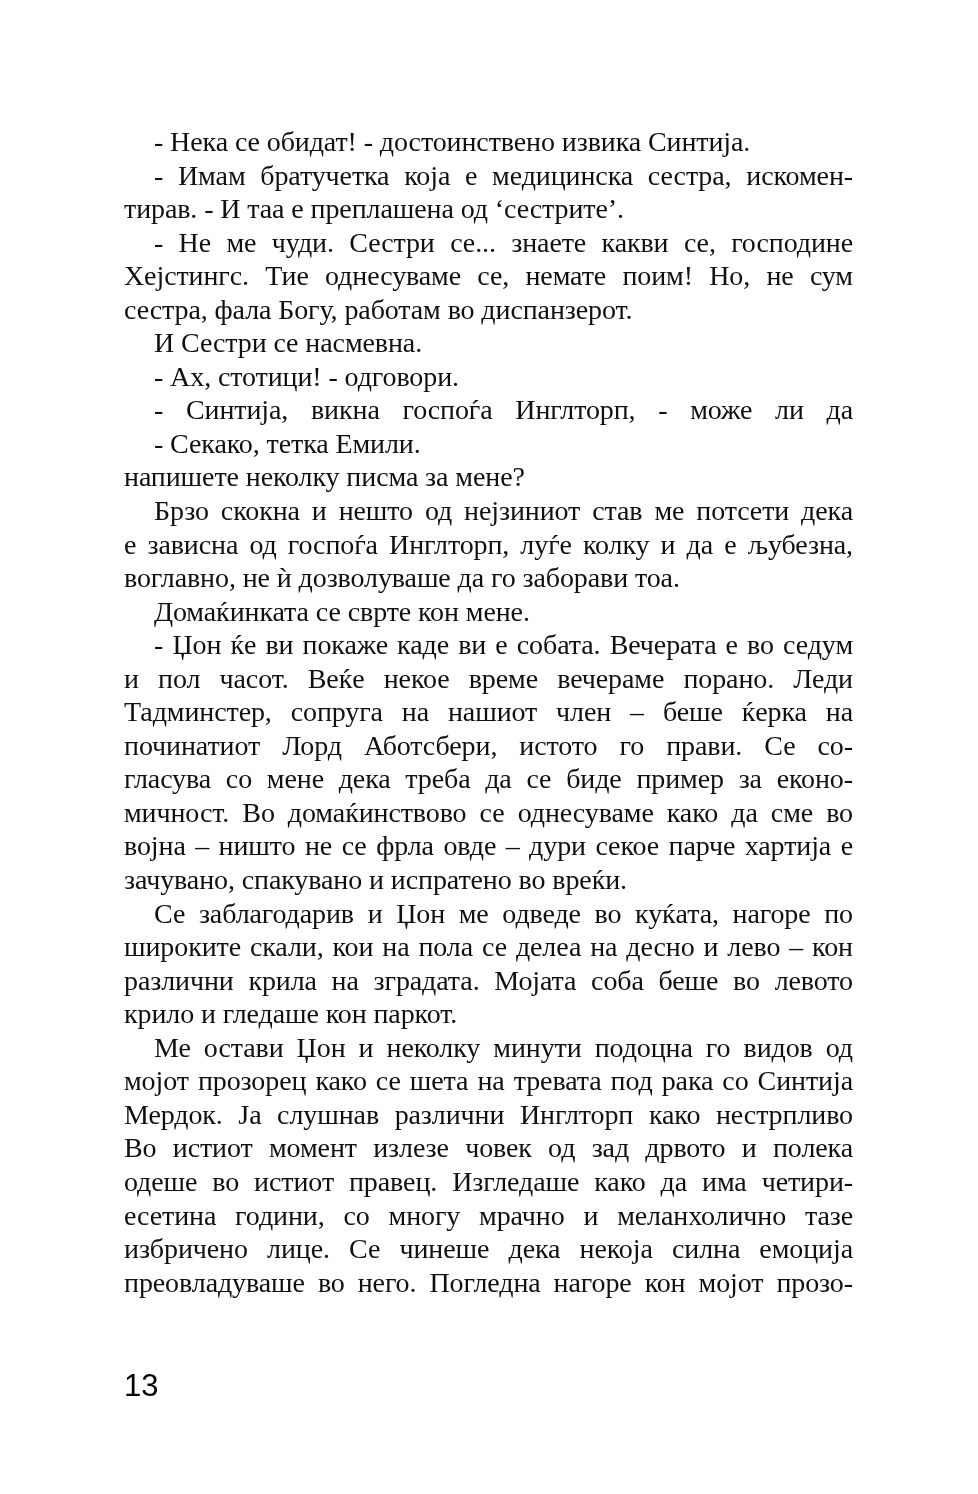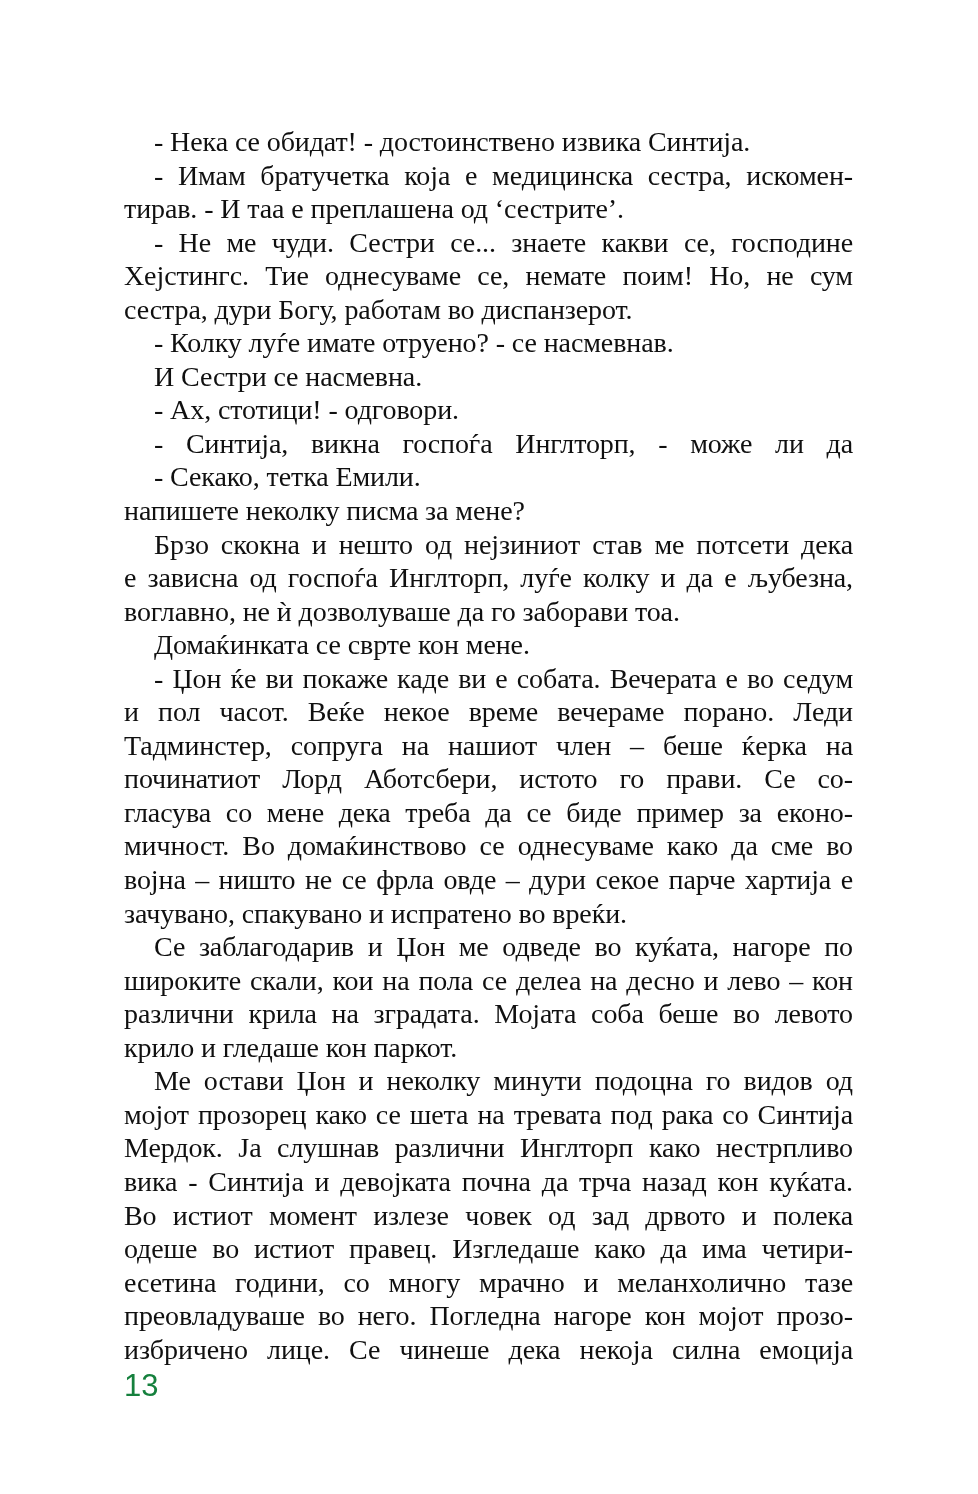--- a/index.html
+++ b/index.html
@@ -39,35 +39,34 @@
   .line.indent {
     text-indent: 30px;
   }
   .page-number {
     position: absolute;
     left: 124px;
     top: 1368px;
     font-family: "Liberation Sans", sans-serif;
     font-size: 31px;
     line-height: 36px;
-    color: #15803d;
+    color: #000000;
   }
 </style>
 </head>
 <body>
 
 <div class="page">
   <div class="text-block">
       <div class="line indent endline">- Нека се обидат! - достоинствено извика Синтија.</div>
       <div class="line indent">- Имам братучетка која е медицинска сестра, искомен-</div>
       <div class="line endline">тирав. - И таа е преплашена од ‘сестрите’.</div>
       <div class="line indent">- Не ме чуди. Сестри се... знаете какви се, господине</div>
       <div class="line">Хејстингс. Тие однесуваме се, немате поим! Но, не сум</div>
-      <div class="line endline">сестра, дури Богу, работам во диспанзерот.</div>
-      <div class="line indent endline">- Колку луѓе имате отруено? - се насмевнав.</div>
+      <div class="line endline">сестра, фала Богу, работам во диспанзерот.</div>
       <div class="line indent endline">И Сестри се насмевна.</div>
       <div class="line indent endline">- Ах, стотици! - одговори.</div>
       <div class="line indent">- Синтија, викна госпоѓа Инглторп, - може ли да</div>
       <div class="line indent endline">- Секако, тетка Емили.</div>
       <div class="line endline">напишете неколку писма за мене?</div>
       <div class="line indent">Брзо скокна и нешто од нејзиниот став ме потсети дека</div>
       <div class="line">е зависна од госпоѓа Инглторп, луѓе колку и да е љубезна,</div>
       <div class="line endline">воглавно, не ѝ дозволуваше да го заборави тоа.</div>
       <div class="line indent endline">Домаќинката се сврте кон мене.</div>
       <div class="line indent">- Џон ќе ви покаже каде ви е собата. Вечерата е во седум</div>
@@ -78,21 +77,20 @@
       <div class="line">мичност. Во домаќинствово се однесуваме како да сме во</div>
       <div class="line">војна – ништо не се фрла овде – дури секое парче хартија е</div>
       <div class="line endline">зачувано, спакувано и испратено во вреќи.</div>
       <div class="line indent">Се заблагодарив и Џон ме одведе во куќата, нагоре по</div>
       <div class="line">широките скали, кои на пола се делеа на десно и лево – кон</div>
       <div class="line">различни крила на зградата. Мојата соба беше во левото</div>
       <div class="line endline">крило и гледаше кон паркот.</div>
       <div class="line indent">Ме остави Џон и неколку минути подоцна го видов од</div>
       <div class="line">мојот прозорец како се шета на тревата под рака со Синтија</div>
       <div class="line">Мердок. Ја слушнав различни Инглторп како нестрпливо</div>
-      <div class="line">вика - Синтија и девојката почна да трча назад кон куќата.</div>
       <div class="line">Во истиот момент излезе човек од зад дрвото и полека</div>
       <div class="line">одеше во истиот правец. Изгледаше како да има четири-</div>
       <div class="line">есетина години, со многу мрачно и меланхолично тазе</div>
+      <div class="line">избричено лице. Се чинеше дека некоја силна емоција</div>
       <div class="line">преовладуваше во него. Погледна нагоре кон мојот прозо-</div>
-      <div class="line">избричено лице. Се чинеше дека некоја силна емоција</div>
     </div>
   <div class="page-number">13</div>
 </div>
 
 </body></html>

